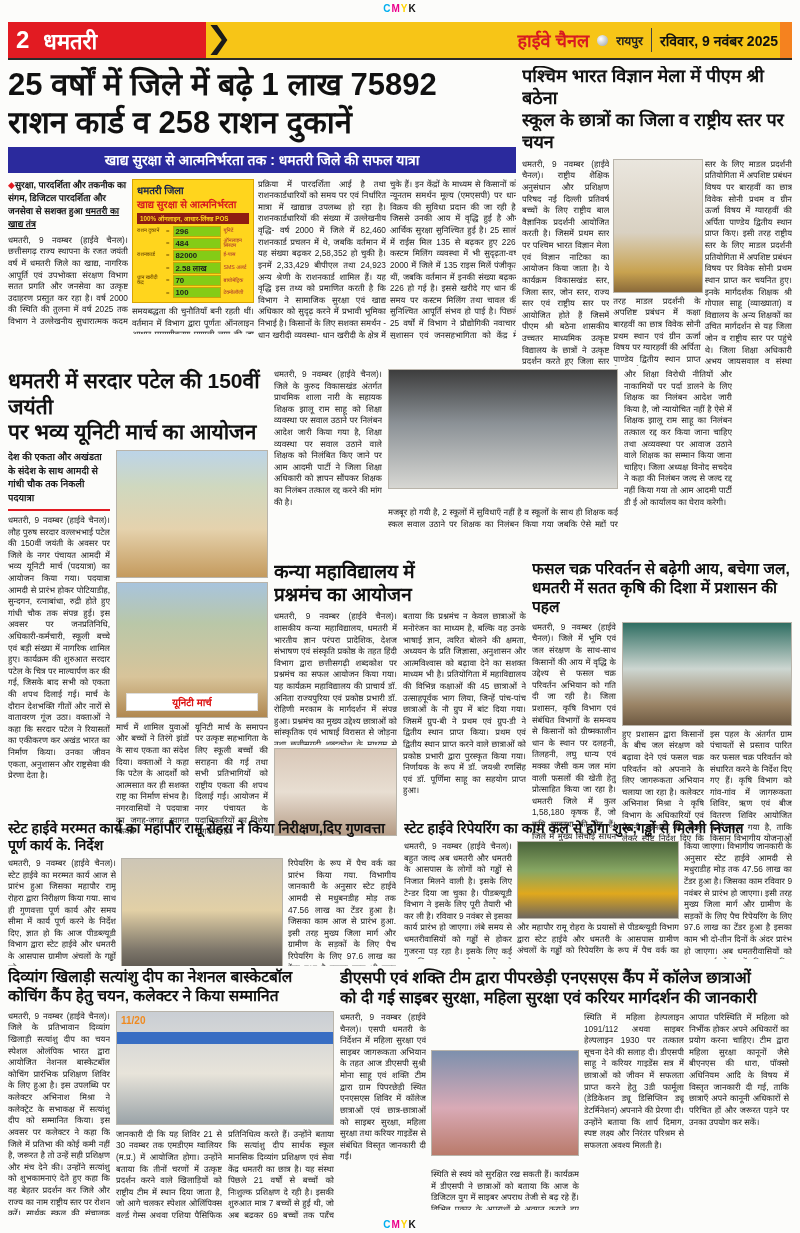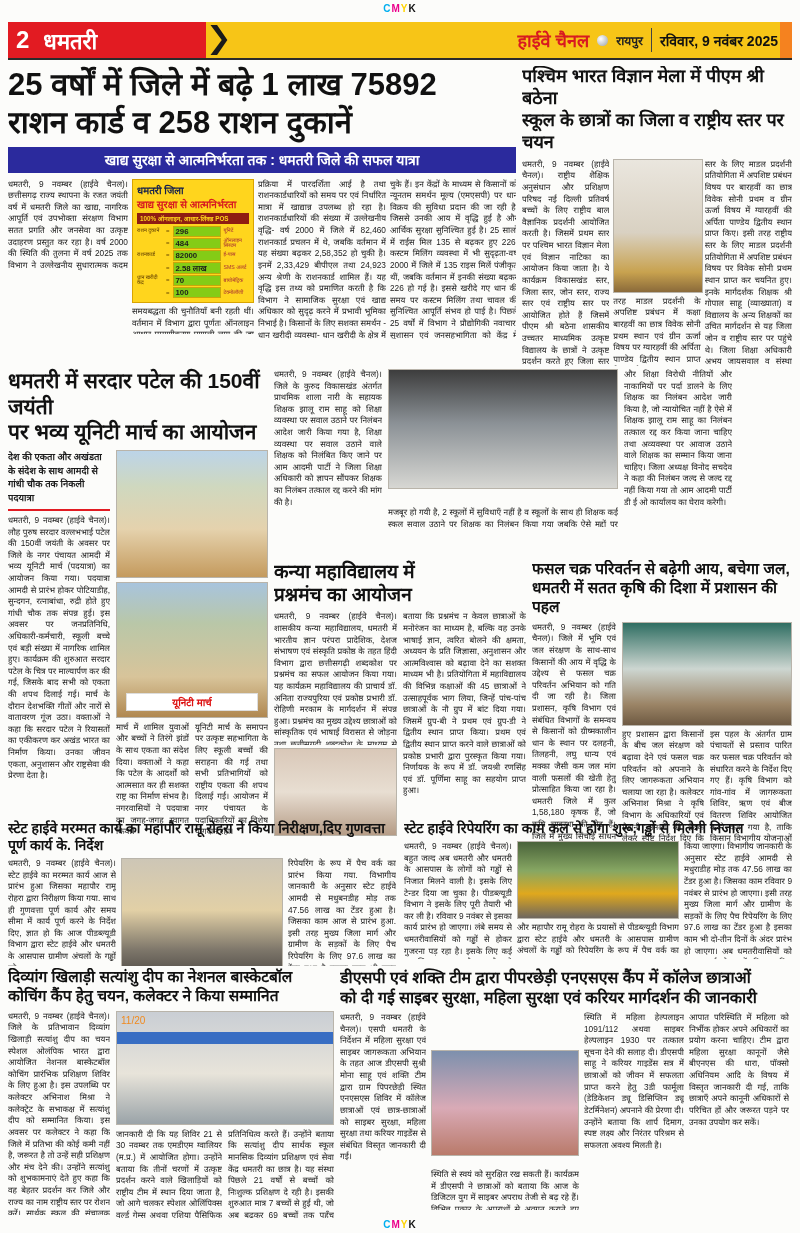--- a/index.html
+++ b/index.html
@@ -24,21 +24,21 @@
   .mast-orange{position:absolute;right:-0px;top:0;width:12px;height:36px;background:#f5821f;}
 
   
   .art{position:absolute;overflow:hidden;}
   .hl{font-weight:bold;color:#111;line-height:1.22;}
   .body{font-size:8.3px;line-height:1.4;text-align:justify;color:#222;overflow:hidden;}
   .cols{display:flex;}
   .photo{position:relative;border:1px solid #b9b4aa;overflow:hidden;flex:none;}
   .pbanner{position:absolute;left:6%;right:6%;bottom:6px;background:#fff;color:#d11;font-weight:bold;
            font-size:10px;text-align:center;padding:1px 0;border:1px solid #ddd;}
-  .ovr-date{position:absolute;left:4px;top:3px;color:#f08a1e;font-weight:normal;font-size:10px;}
+  .ovr-date{position:absolute;left:4px;top:3px;color:#f08a1e;font-weight:bold;font-size:10px;}
   .ovr-strip{position:absolute;left:0;right:0;top:20px;height:12px;background:#1c5bbf;opacity:.85;}
 
   
   .a1 .hl{font-size:31px;}
   .a1-banner{margin-top:5px;background:#2b2a9d;color:#fff;font-weight:bold;font-size:14px;text-align:center;padding:3px 0 4px;}
   .a1-cols{margin-top:6px;gap:4px;height:160px;}
   .a1 .c1{width:120px;flex:none;}
   .a1 .c2{width:122px;flex:none;}
   .a1 .c3{width:128px;flex:none;}
   .a1 .c4{width:128px;flex:none;}
@@ -149,20 +149,21 @@
     </div>
     <div class="mast-orange"></div>
   </div>
 
   <section class="art a1" style="left:8px;top:66px;width:508px;height:300px;">
     <div class="hl">25 वर्षों में जिले में बढ़े 1 लाख 75892</div>
     <div class="hl">राशन कार्ड  व 258 राशन दुकानें</div>
     <div class="a1-banner">खाद्य सुरक्षा से आत्मनिर्भरता तक : धमतरी जिले की सफल यात्रा</div>
     <div class="cols a1-cols">
       <div class="c1">
+        <div class="intro"><span class="dia">◆</span><span>सुरक्षा, पारदर्शिता और तकनीक का संगम, डिजिटल पारदर्शिता और जनसेवा से सशक्त हुआ </span><span class="u">धमतरी का खाद्य तंत्र</span></div>
         <div class="body" style="height:92px;">धमतरी, 9 नवम्बर (हाईवे चैनल)। छत्तीसगढ़ राज्य स्थापना के रजत जयंती वर्ष में धमतरी जिले का खाद्य, नागरिक आपूर्ति एवं उपभोक्ता संरक्षण विभाग सतत प्रगति और जनसेवा का उत्कृष्ट उदाहरण प्रस्तुत कर रहा है। वर्ष 2000 की स्थिति की तुलना में वर्ष 2025 तक विभाग ने उल्लेखनीय सुधारात्मक कदम उठाते हुए आमजन को पारदर्शी, सुलभ एवं तकनीक आधारित सेवाएँ उपलब्ध कराई हैं। वर्ष 2000 में जिले में 296 शासकीय उचित मूल्य दुकानें संचालित थीं, जिनके माध्यम से मैनुअल (ऑफ़लाइन) प्रणाली से राशन वितरण किया जाता था। उस समय पारदर्शिता और</div>
       </div>
       <div class="c2">
         <div class="info">
           <div class="info-t1">धमतरी जिला</div>
           <div class="info-t2">खाद्य सुरक्षा से आत्मनिर्भरता</div>
           <div class="info-strip">100% ऑनलाइन, आधार-लिंक्ड POS</div>
           <div class="info-row">
               <span class="info-g">राशन दुकानें</span>
               <span class="info-eq">=</span>

